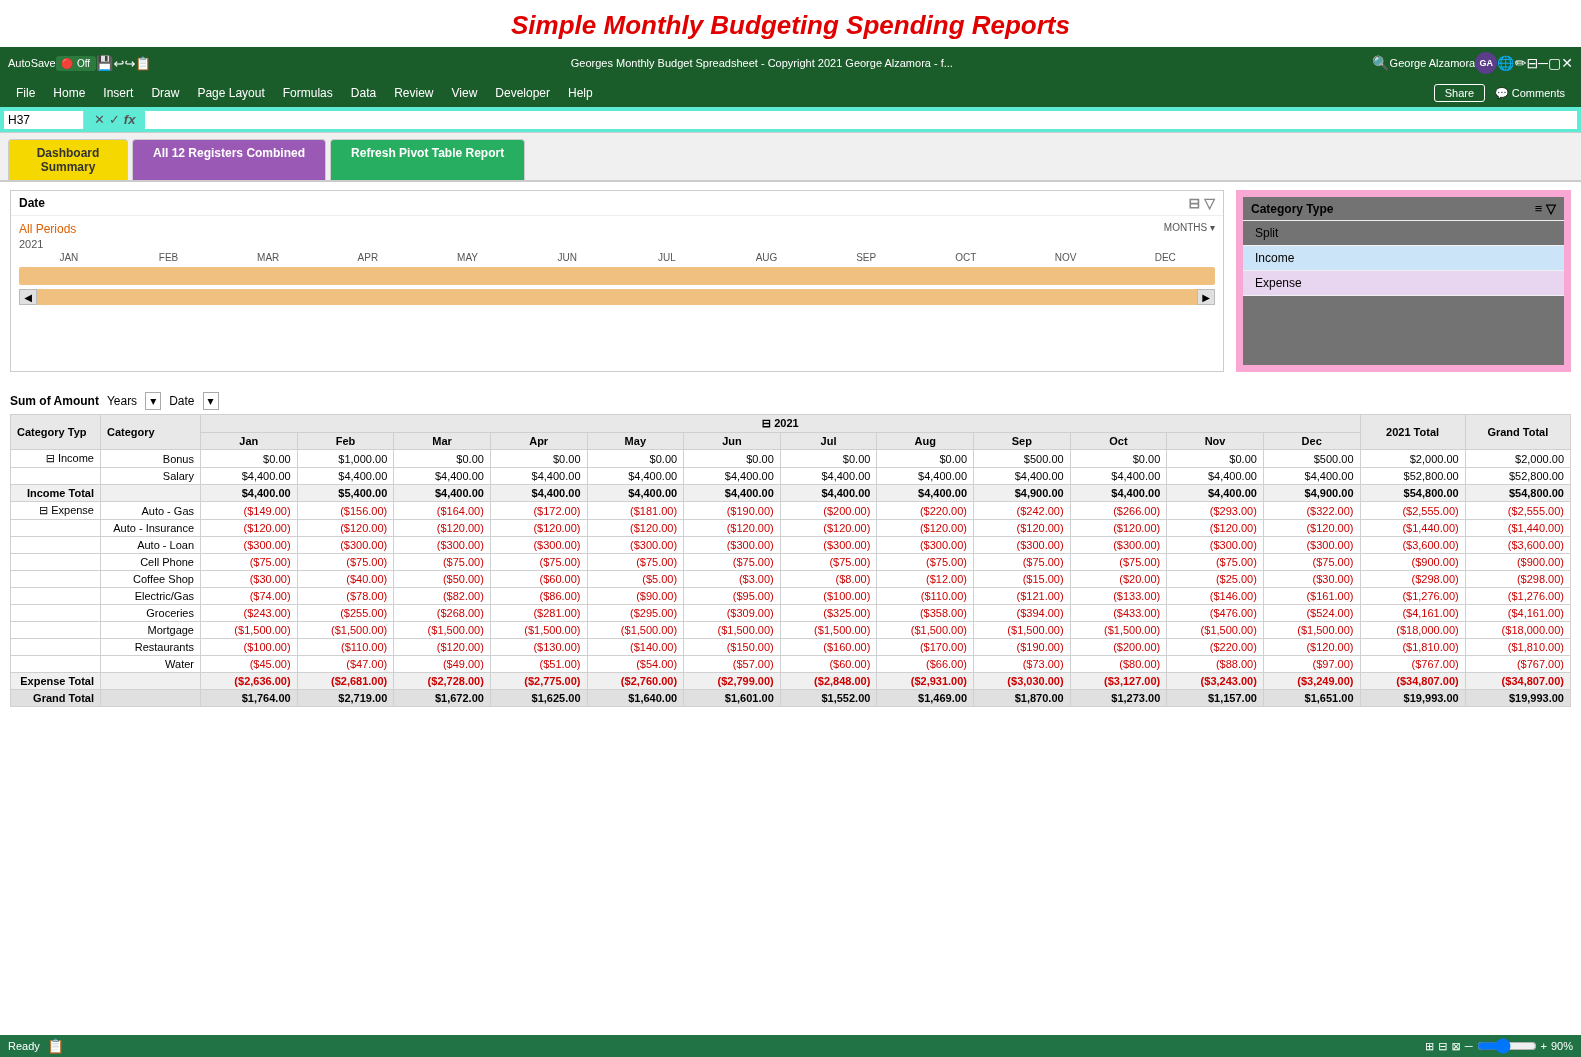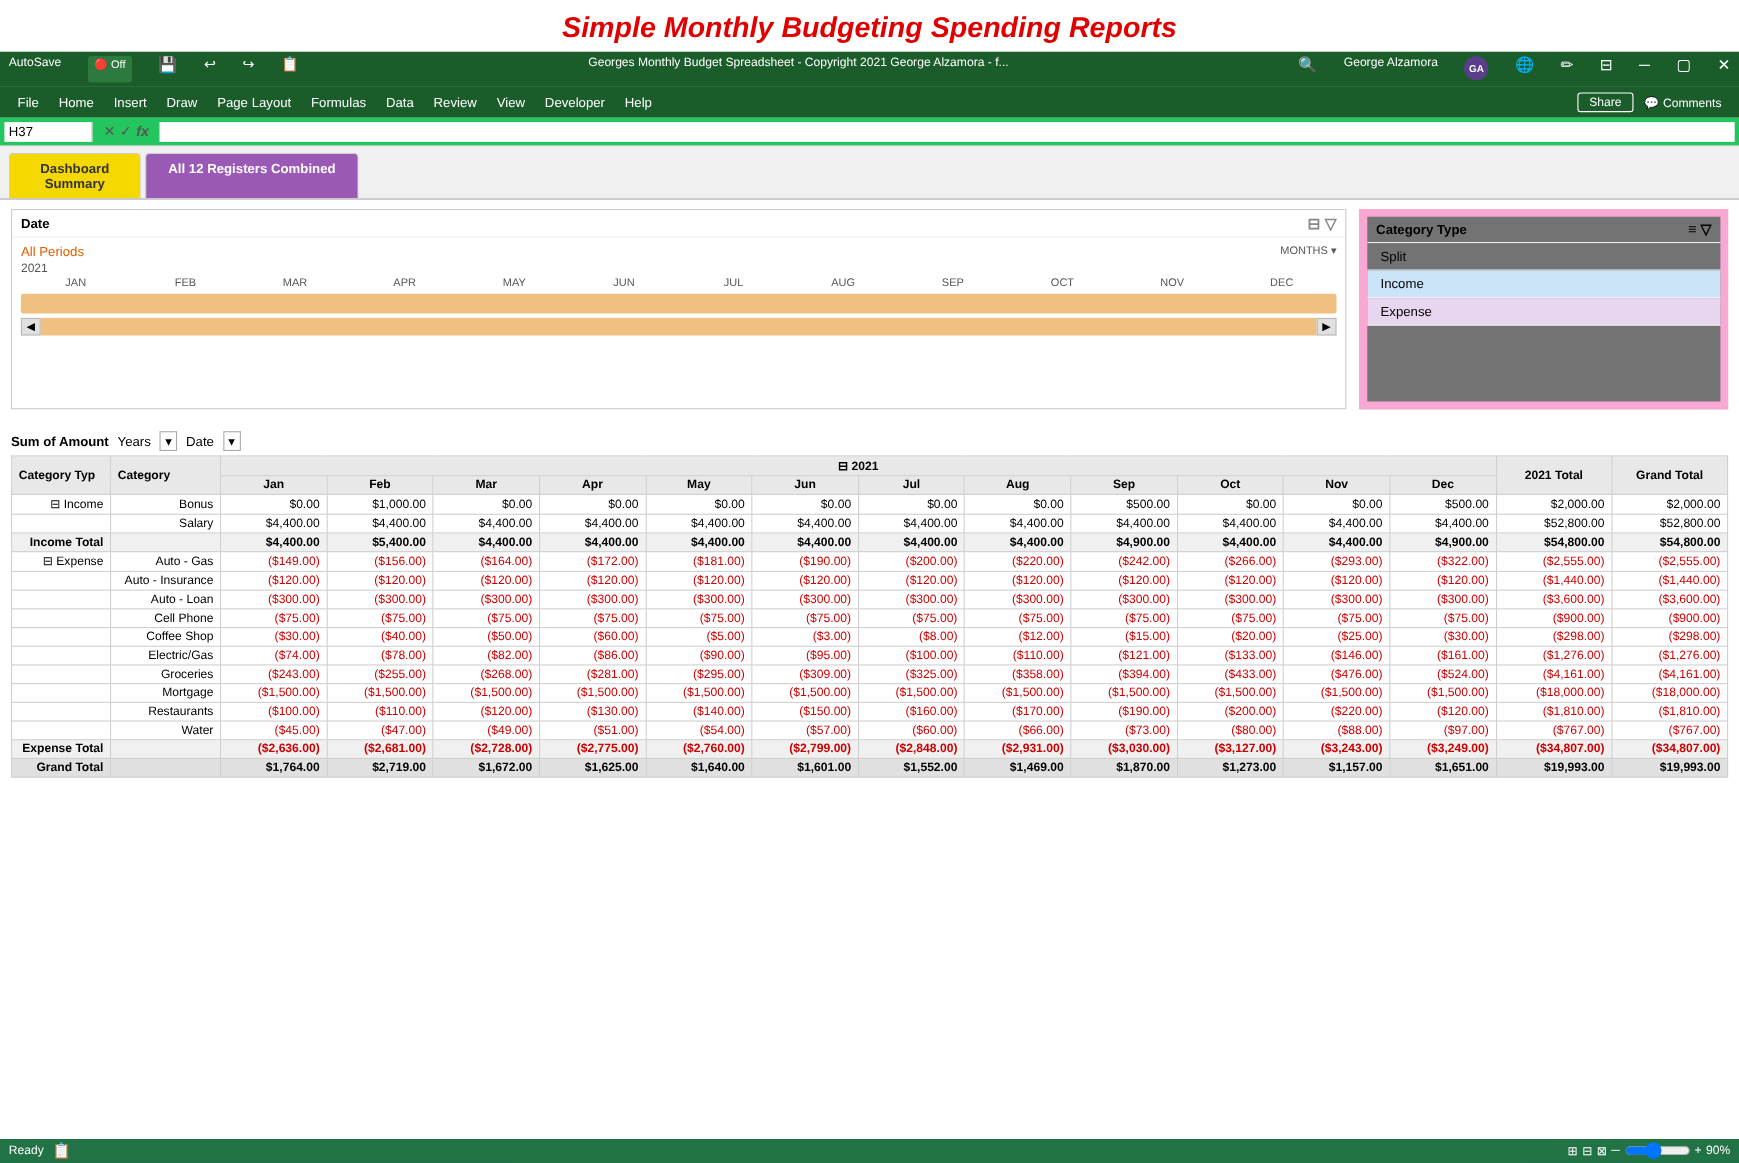--- a/index.html
+++ b/index.html
@@ -14,23 +14,24 @@
       padding: 10px 0 6px;
       background: #fff;
       font-style: italic;
     }
 
     
     .title-bar {
       background: #1a5c2a;
       color: #fff;
       display: flex;
+      align-items: center;
       padding: 4px 8px;
       font-size: 11px;
-      gap: 24px;
+      gap: 0;
       height: 32px;
     }
     .title-bar .autosave { background: #2d7a3e; border-radius: 3px; padding: 2px 6px; font-size: 10px; }
     .title-bar .title-center { flex: 1; text-align: center; font-size: 11px; }
     .title-bar .avatar { background: #5a3e8a; border-radius: 50%; width: 22px; height: 22px; display: flex; align-items: center; justify-content: center; font-size: 9px; font-weight: bold; }
 
     
     .menu-bar {
       background: #1a5c2a;
       color: #fff;
@@ -43,21 +44,21 @@
     }
     .menu-bar .menu-item { padding: 3px 8px; cursor: pointer; border-radius: 2px; }
     .menu-bar .share-btn { margin-left: auto; background: transparent; border: 1px solid #fff; border-radius: 3px; color: #fff; padding: 2px 10px; cursor: pointer; font-size: 11px; }
     .menu-bar .comments-btn { border: none; background: transparent; color: #fff; padding: 2px 8px; cursor: pointer; font-size: 11px; }
 
     
     .formula-bar {
       display: flex;
       align-items: center;
       border-bottom: 1px solid #ccc;
-      background: #22c55e;
+      background: #5eead4;
       height: 26px;
       padding: 0 4px;
       gap: 4px;
     }
     .formula-bar .cell-ref { width: 80px; border: none; font-size: 12px; border-right: 1px solid #ccc; padding: 2px 4px; }
     .formula-bar .fx-icons { display: flex; gap: 4px; padding: 0 6px; color: #555; font-size: 13px; }
     .formula-bar .formula-input { flex: 1; border: none; font-size: 12px; padding: 2px 4px; }
 
     
     .nav-tabs {
@@ -254,20 +255,23 @@
   </div>
   <input class="formula-input" value="" style="">
 </div>
 
 <div class="nav-tabs">
   <div class="nav-tab yellow">
     <span>Dashboard<br>Summary</span>
   </div>
   <div class="nav-tab purple">
     <span>All 12 Registers Combined</span>
+  </div>
+  <div class="nav-tab green">
+    <span>Refresh Pivot Table Report</span>
   </div>
 </div>
 
 <div class="main-content">
 
   <div class="filters-row">
 
     <div class="filter-panel">
       <div class="filter-panel-header">
         <span>Date</span>

